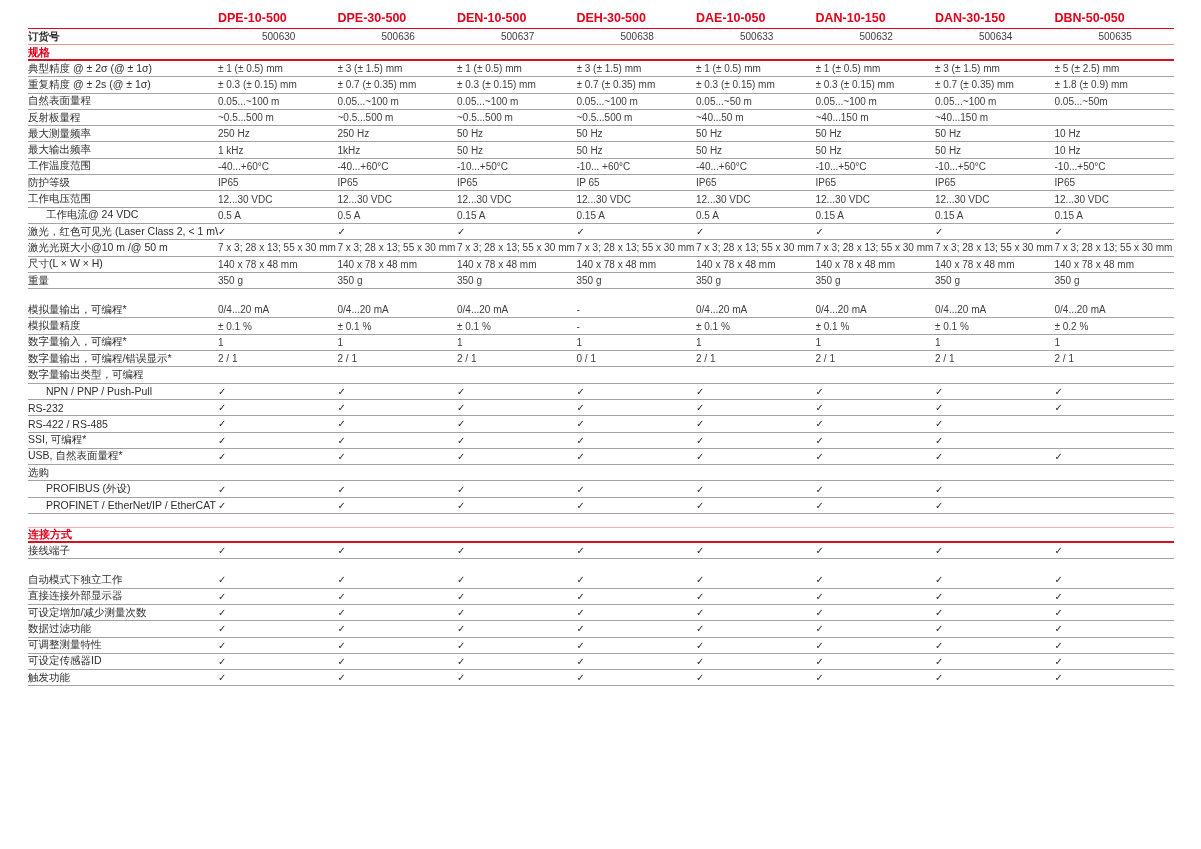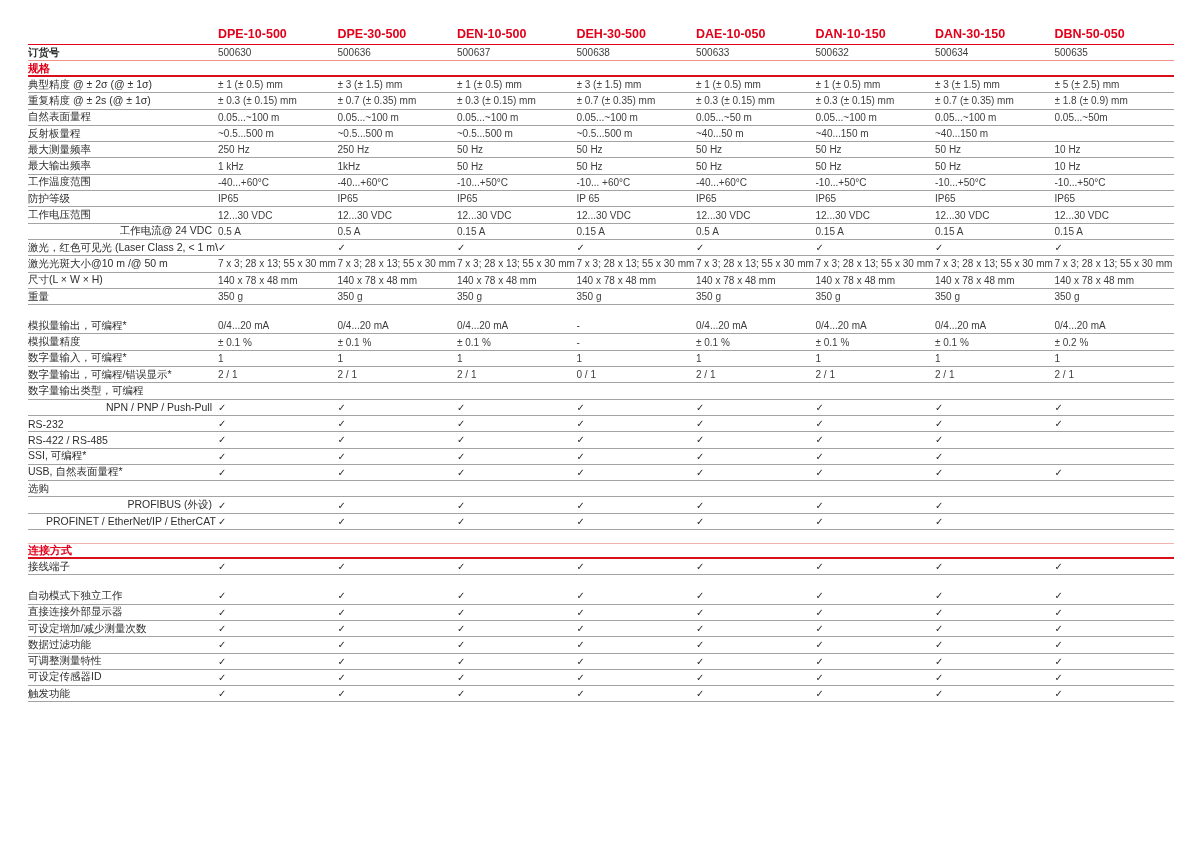--- a/index.html
+++ b/index.html
@@ -3,57 +3,57 @@
 <meta charset="utf-8">
 <style>
   * { box-sizing: border-box; }
   html, body { margin: 0; padding: 0; background: #ffffff; }
   body {
     width: 1201px; height: 849px;
     font-family: "Liberation Sans", sans-serif;
     position: relative; overflow: hidden;
   }
   .sheet { position: absolute; inset: 0; background: #fff; }
-  .tbl { position: absolute; left: 28px; top: 24px; width: 1146px; }
+  .tbl { position: absolute; left: 28px; top: 8px; width: 1146px; }
 
   .grid-row {
     display: grid;
     grid-template-columns: 190px repeat(8, 1fr);
     align-items: center;
   }
 
   
   .model-row { height: 21px; border-bottom: 1px solid #e2001a; }
   .model-cell {
     font-weight: bold; font-size: 12.5px; color: #e2001a;
     white-space: nowrap; overflow: hidden; padding-right: 4px;
   }
 
   
-  .order-row { height: 16px; border-bottom: 1px solid #ee938c; }
+  .order-row { height: 16px; border-bottom: 1px solid #ee938c; gap: 44px; }
   .order-label { color: #e2001a; font-weight: bold; font-size: 10.5px; }
   .order-val { color: #e2544b; font-size: 10px; }
 
   
   .sec-title-row {
     height: 16px; display: flex; align-items: center;
     border-bottom: 2px solid #d8101d;
     font-family: Liberation Serif, serif;
   }
   .sec-title-row.pink-top { border-top: 1px solid #f2b3ae; }
   .sec-title { color: #e2001a; font-weight: bold; font-size: 11px; }
   .sec-gap { height: 13px; }
 
   
   .data-row { height: 16.3px; border-bottom: 1px solid #a3a3a3; }
   .lbl {
     font-size: 10.5px; color: #2e2e2e;
     white-space: nowrap; overflow: hidden; padding-right: 6px;
   }
-  .lbl.indent { padding-left: 18px; text-align: right; }
+  .lbl.indent { padding-left: 18px; }
   .val {
     font-size: 10px; color: #3d3d3d;
     white-space: nowrap; overflow: hidden; padding-right: 3px;
   }
   .val.check { color: #2b2b2b; font-size: 10px; }
 </style>
 </head>
 <body>
 
 <div class="sheet">

